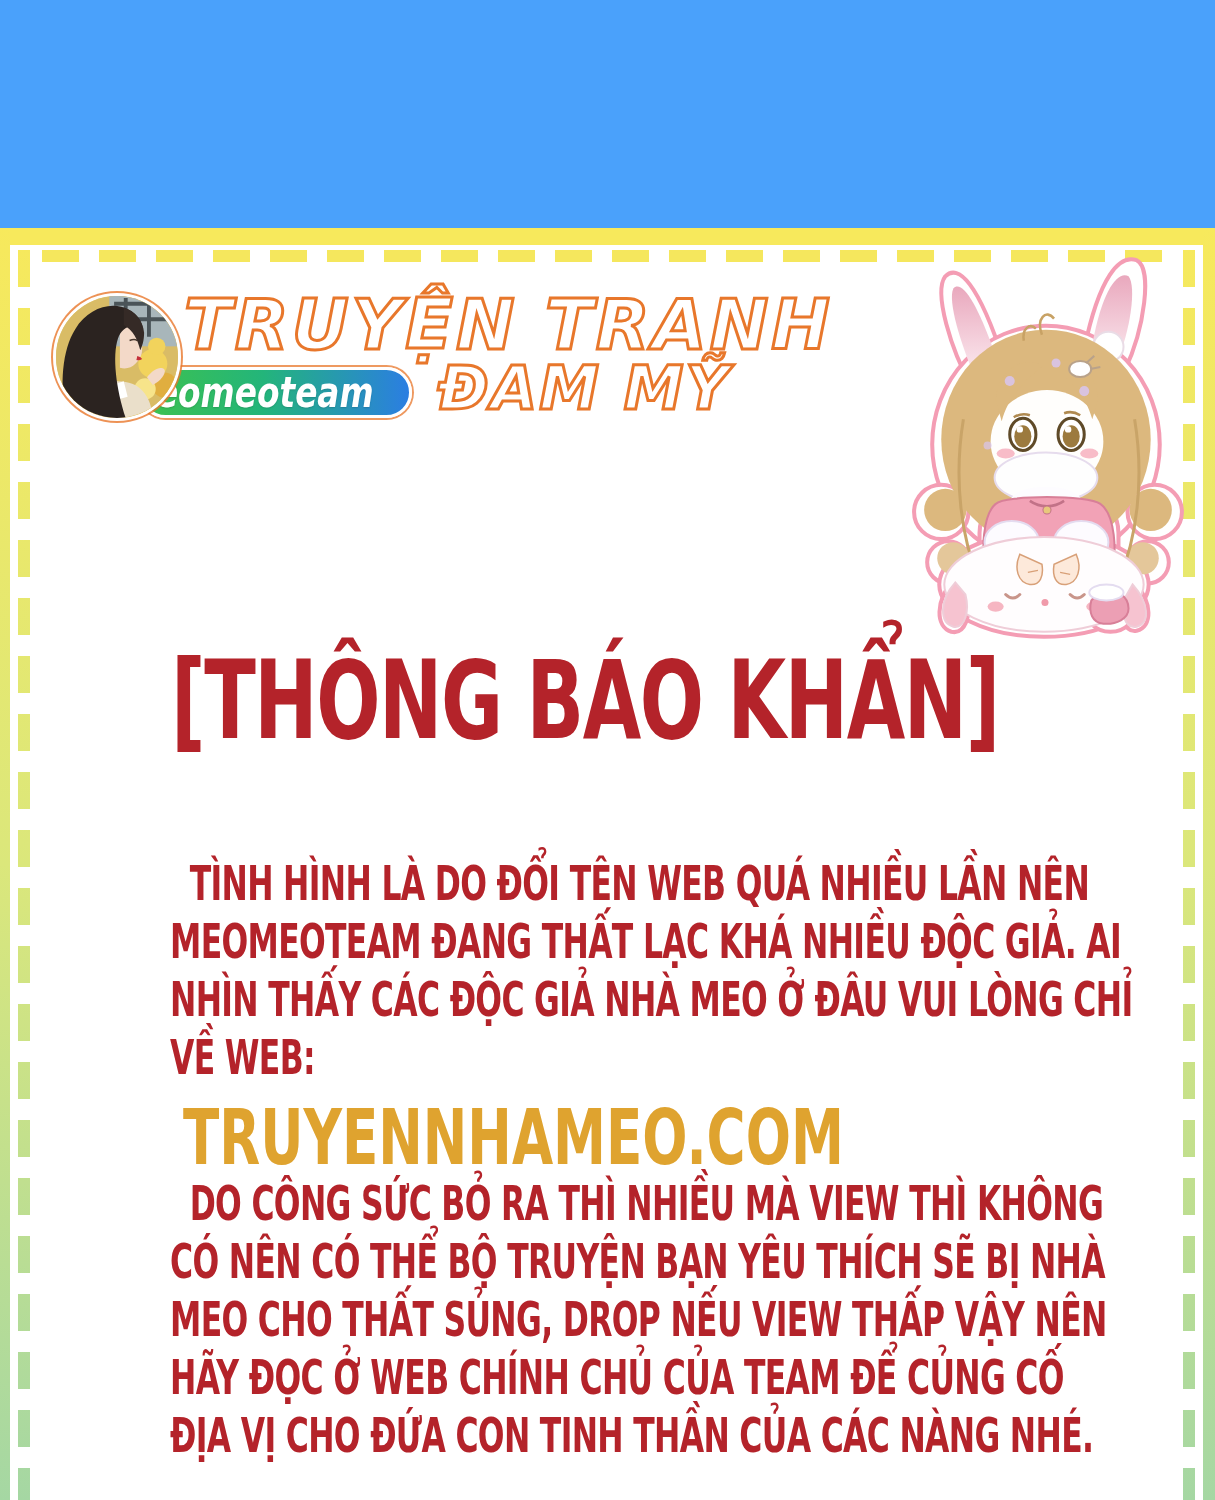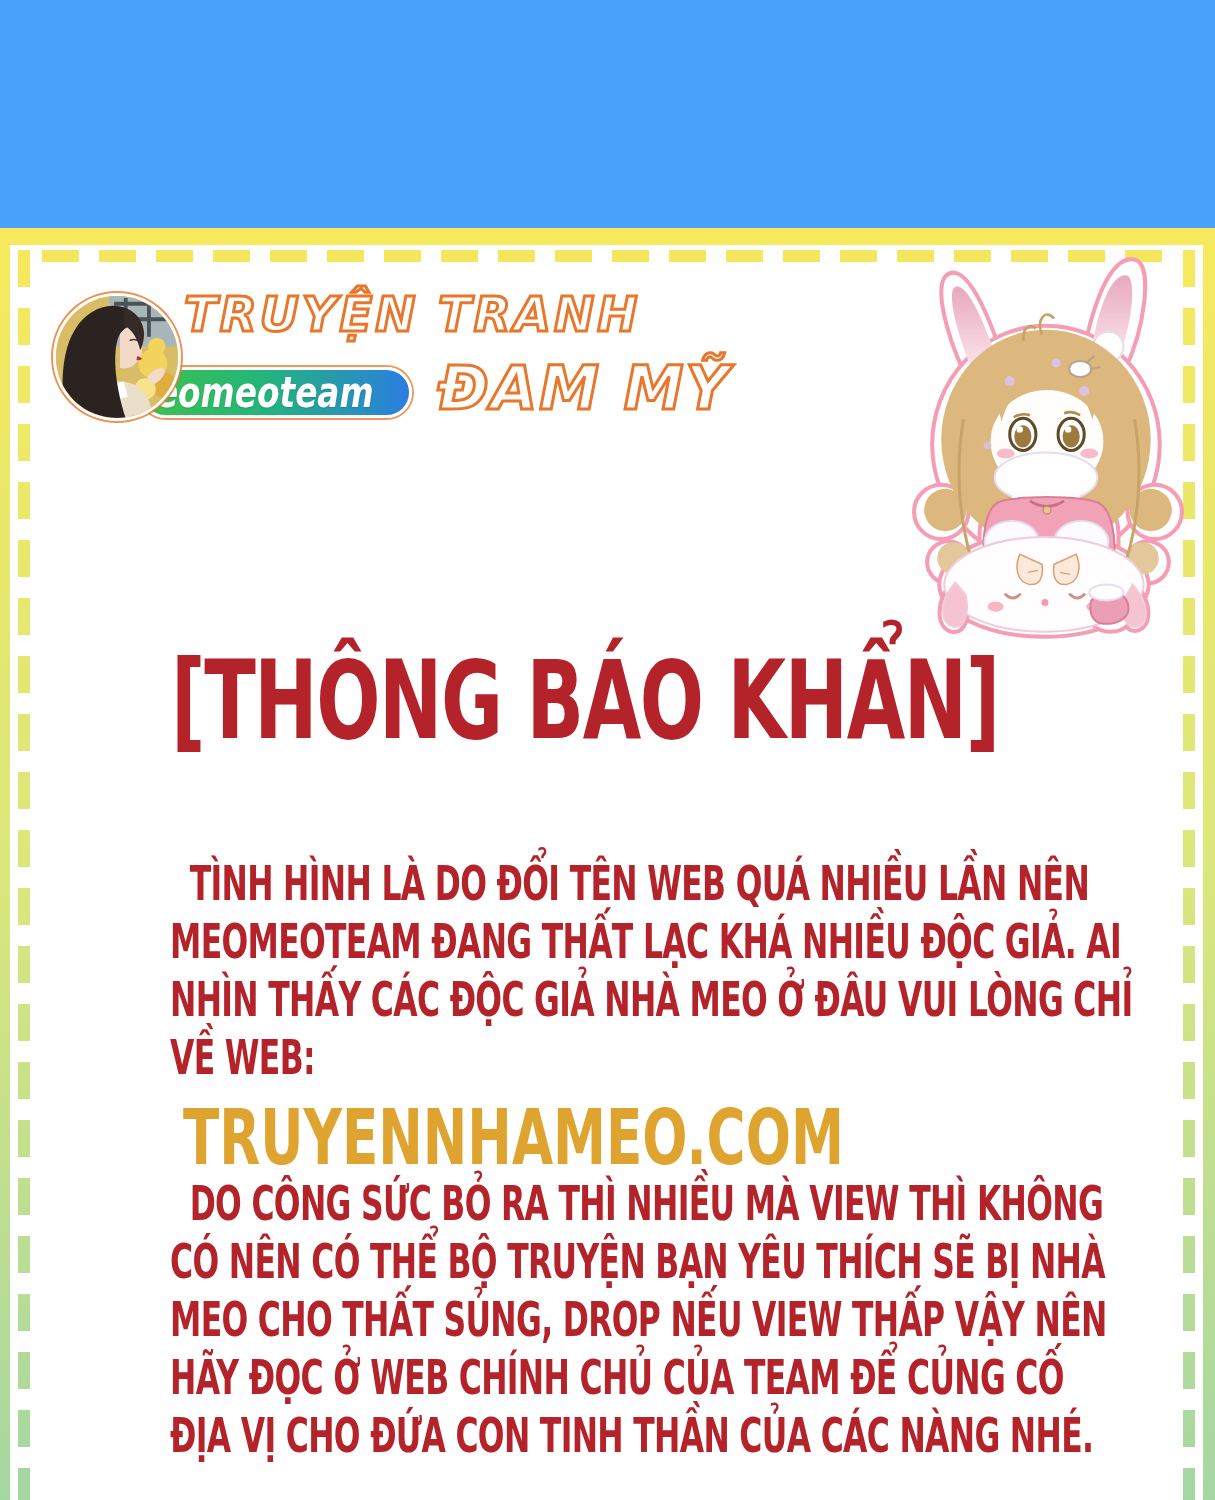--- a/index.html
+++ b/index.html
@@ -25,21 +25,21 @@
     text-shadow:0 1px 2px rgba(0,0,0,.15);
   }
   .avatar{
     position:absolute;left:53px;top:293px;width:128px;height:128px;border-radius:50%;
     border:3px solid #ffffff;box-shadow:0 0 0 2px rgba(232,119,43,.8);
     overflow:hidden;box-sizing:border-box;background:#e6c46a;
   }
   .avatar svg{display:block;width:100%;height:100%;}
   .headline{position:absolute;white-space:nowrap;font-weight:bold;font-style:italic;
     color:#ffffff;-webkit-text-stroke:3px #e8772b;line-height:1;}
-  .headline-1{left:184px;top:290px;font-size:48px;letter-spacing:3px;}
+  .headline-1{left:184px;top:290px;font-size:70px;letter-spacing:3px;}
   .headline-2{left:438px;top:358px;font-size:60px;letter-spacing:2px;}
   
   .mascot{position:absolute;left:903px;top:248px;width:292px;height:398px;}
   
   .title{
     position:absolute;left:0;top:644px;width:1140px;text-align:center;
     font-size:108px;font-weight:bold;line-height:1.05;white-space:nowrap;
     transform:scaleX(.70);transform-origin:center top;letter-spacing:-2px;
   }
   .para{

